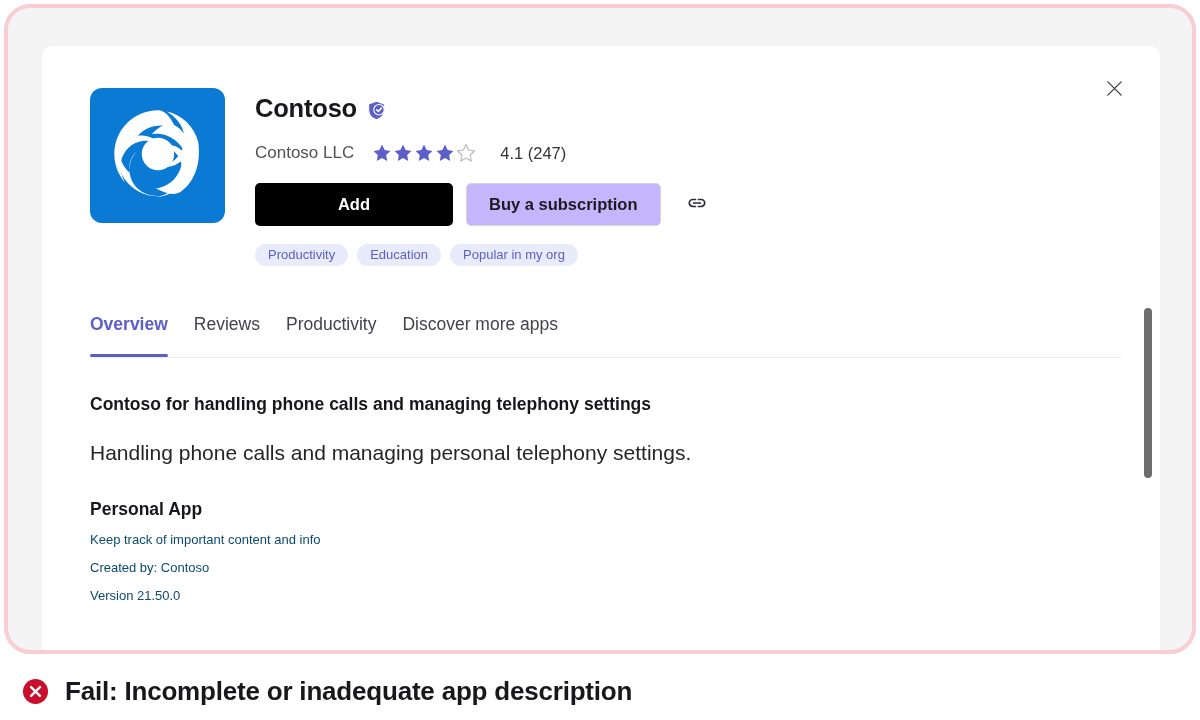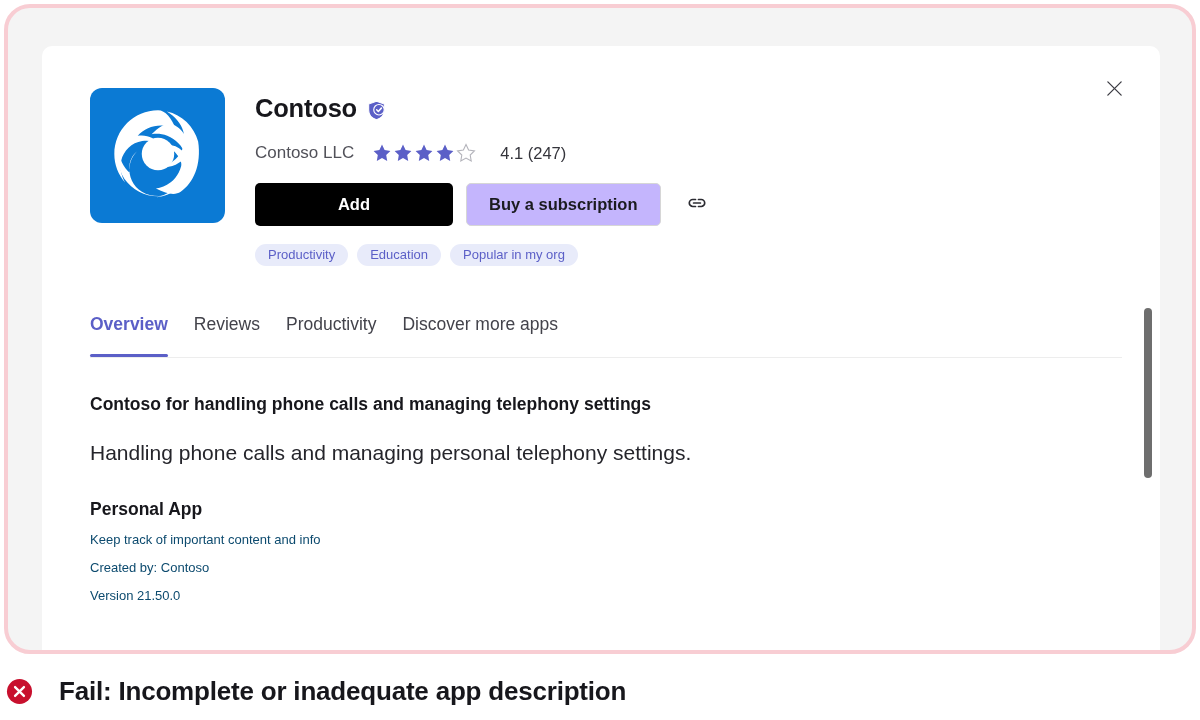--- a/index.html
+++ b/index.html
@@ -204,22 +204,22 @@
     top: 262px;
     width: 8px; height: 170px;
     background: #6e6e6e;
     border-radius: 5px;
     cursor: pointer;
   }
 
   
   .caption {
     position: absolute;
-    left: 6px; top: 676px;
-    display: flex; align-items: center; gap: 26px;
+    left: 22px; top: 676px;
+    display: flex; align-items: center; gap: 16px;
   }
   .fail-icon {
     width: 27px; height: 27px;
     flex: 0 0 auto;
   }
   .caption-text {
     font-size: 26px;
     font-weight: bold;
     color: #17171c;
     letter-spacing: -0.2px;

